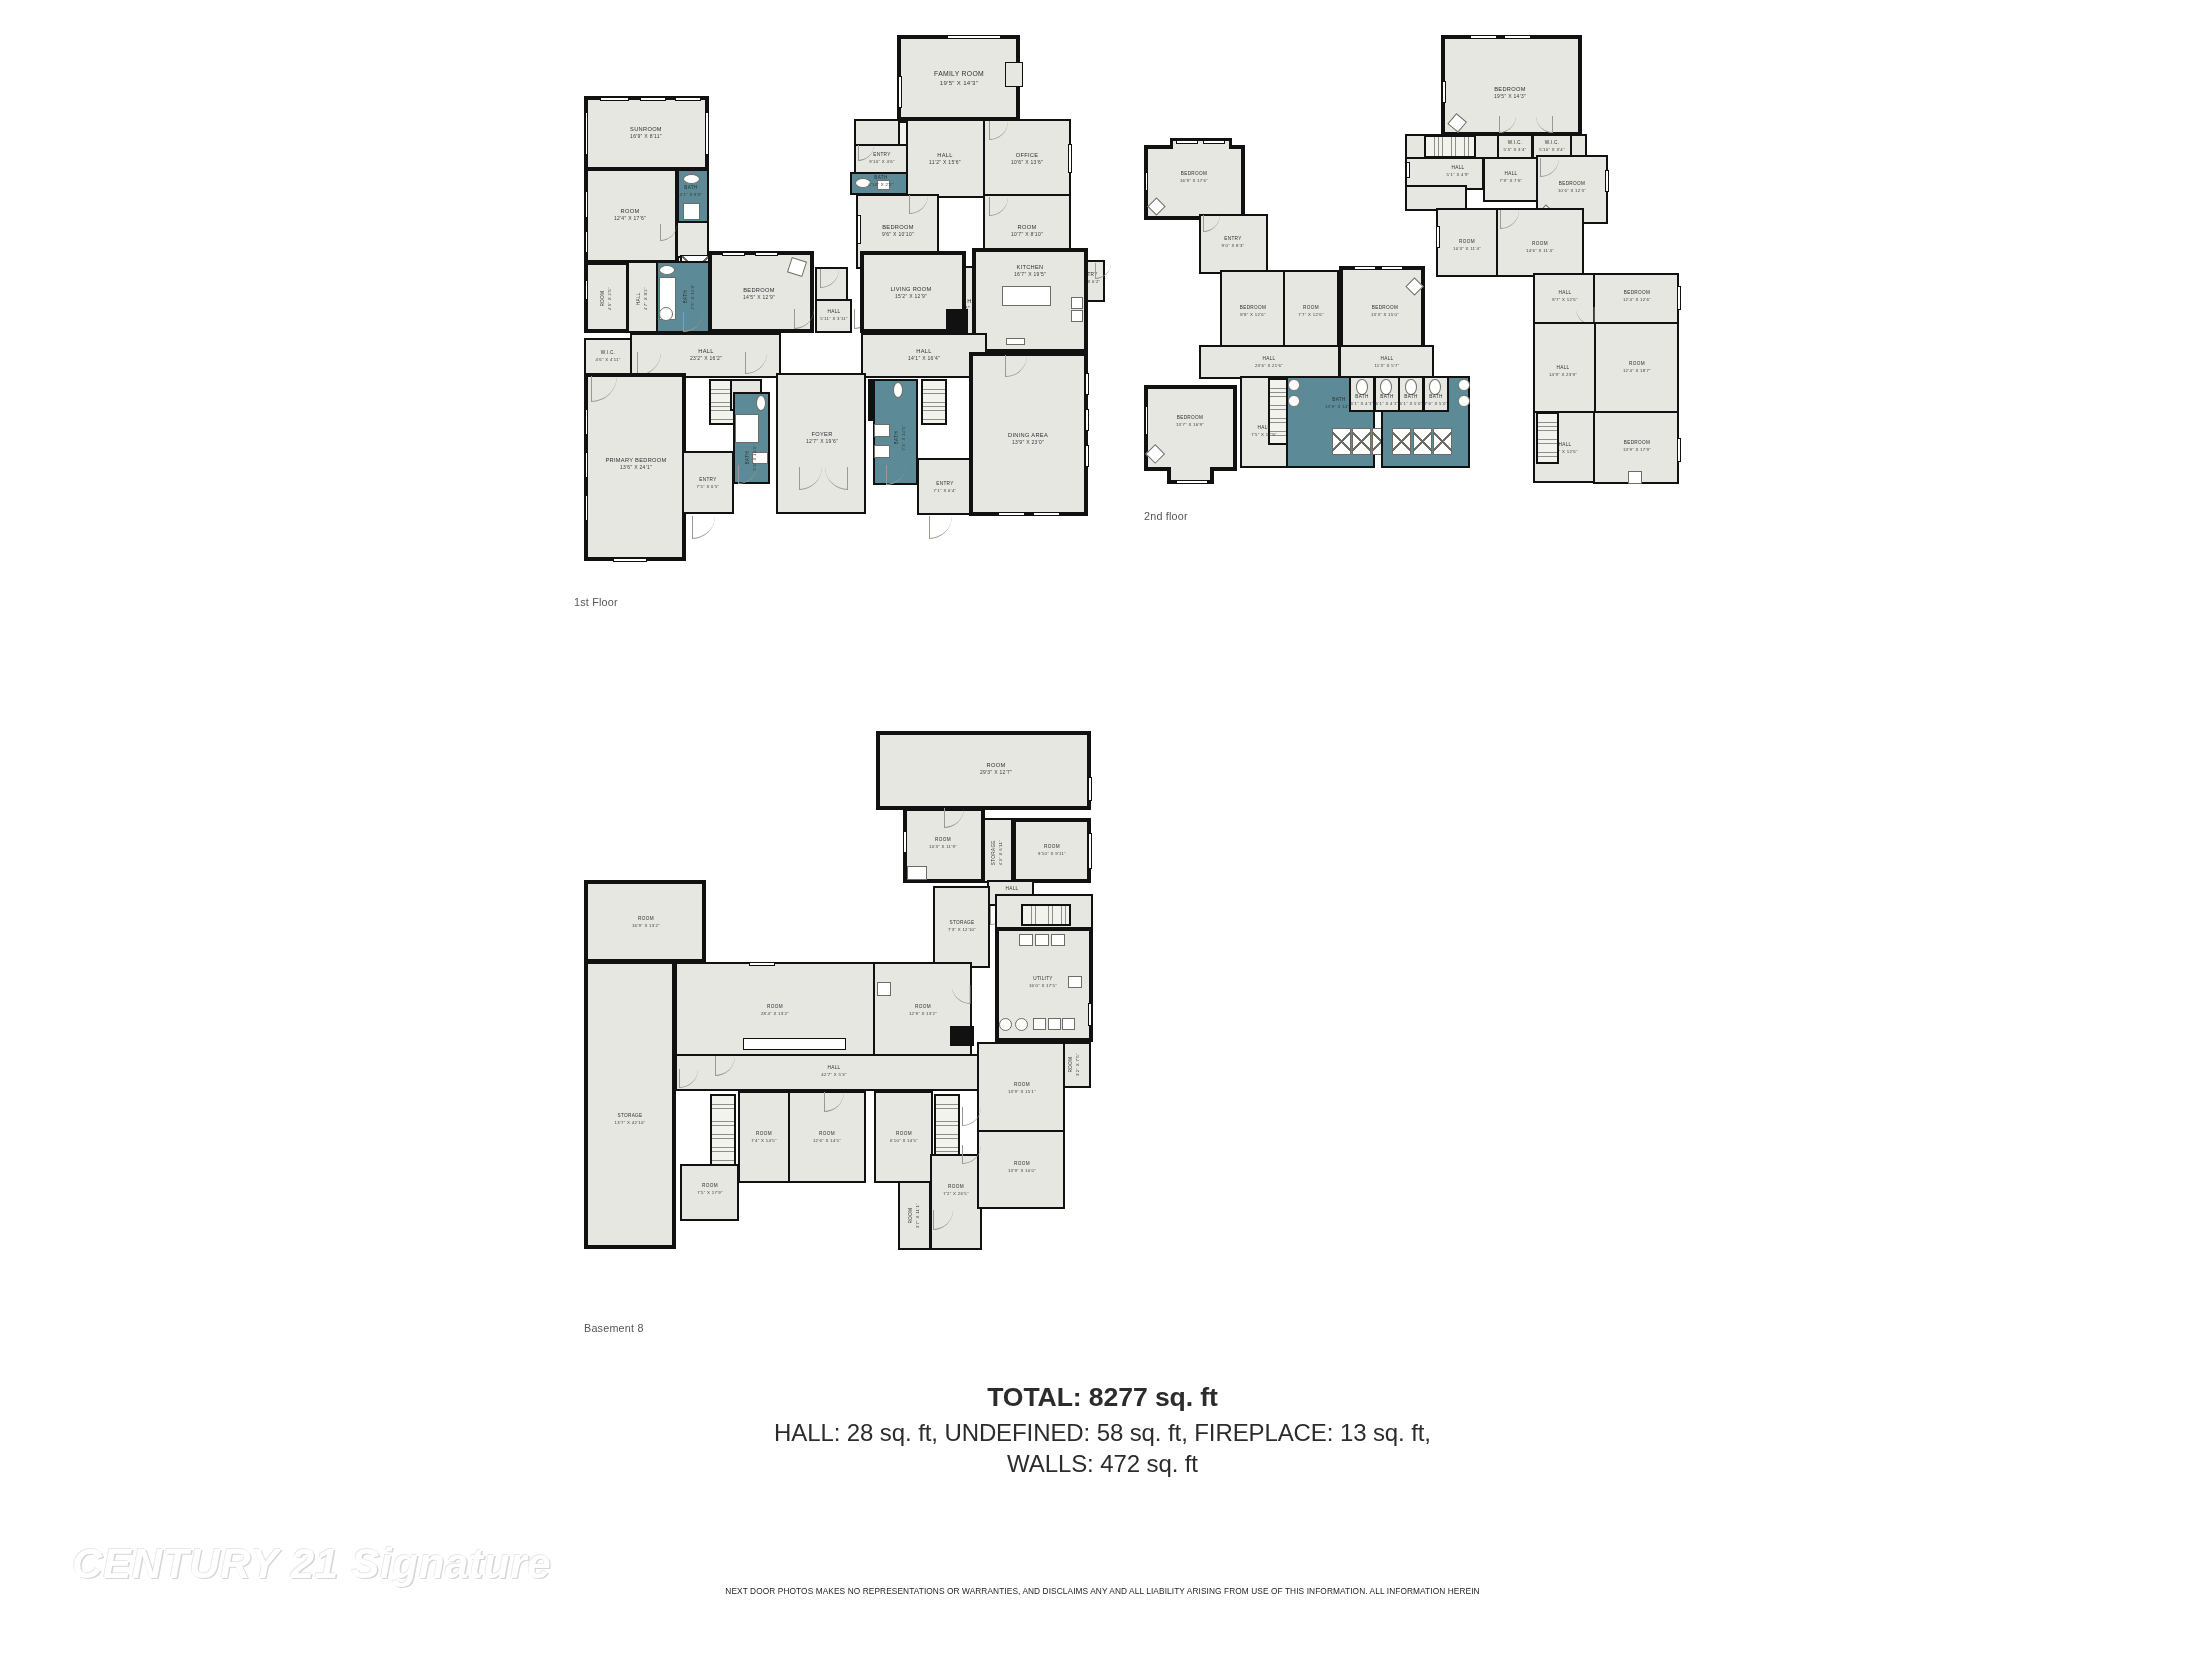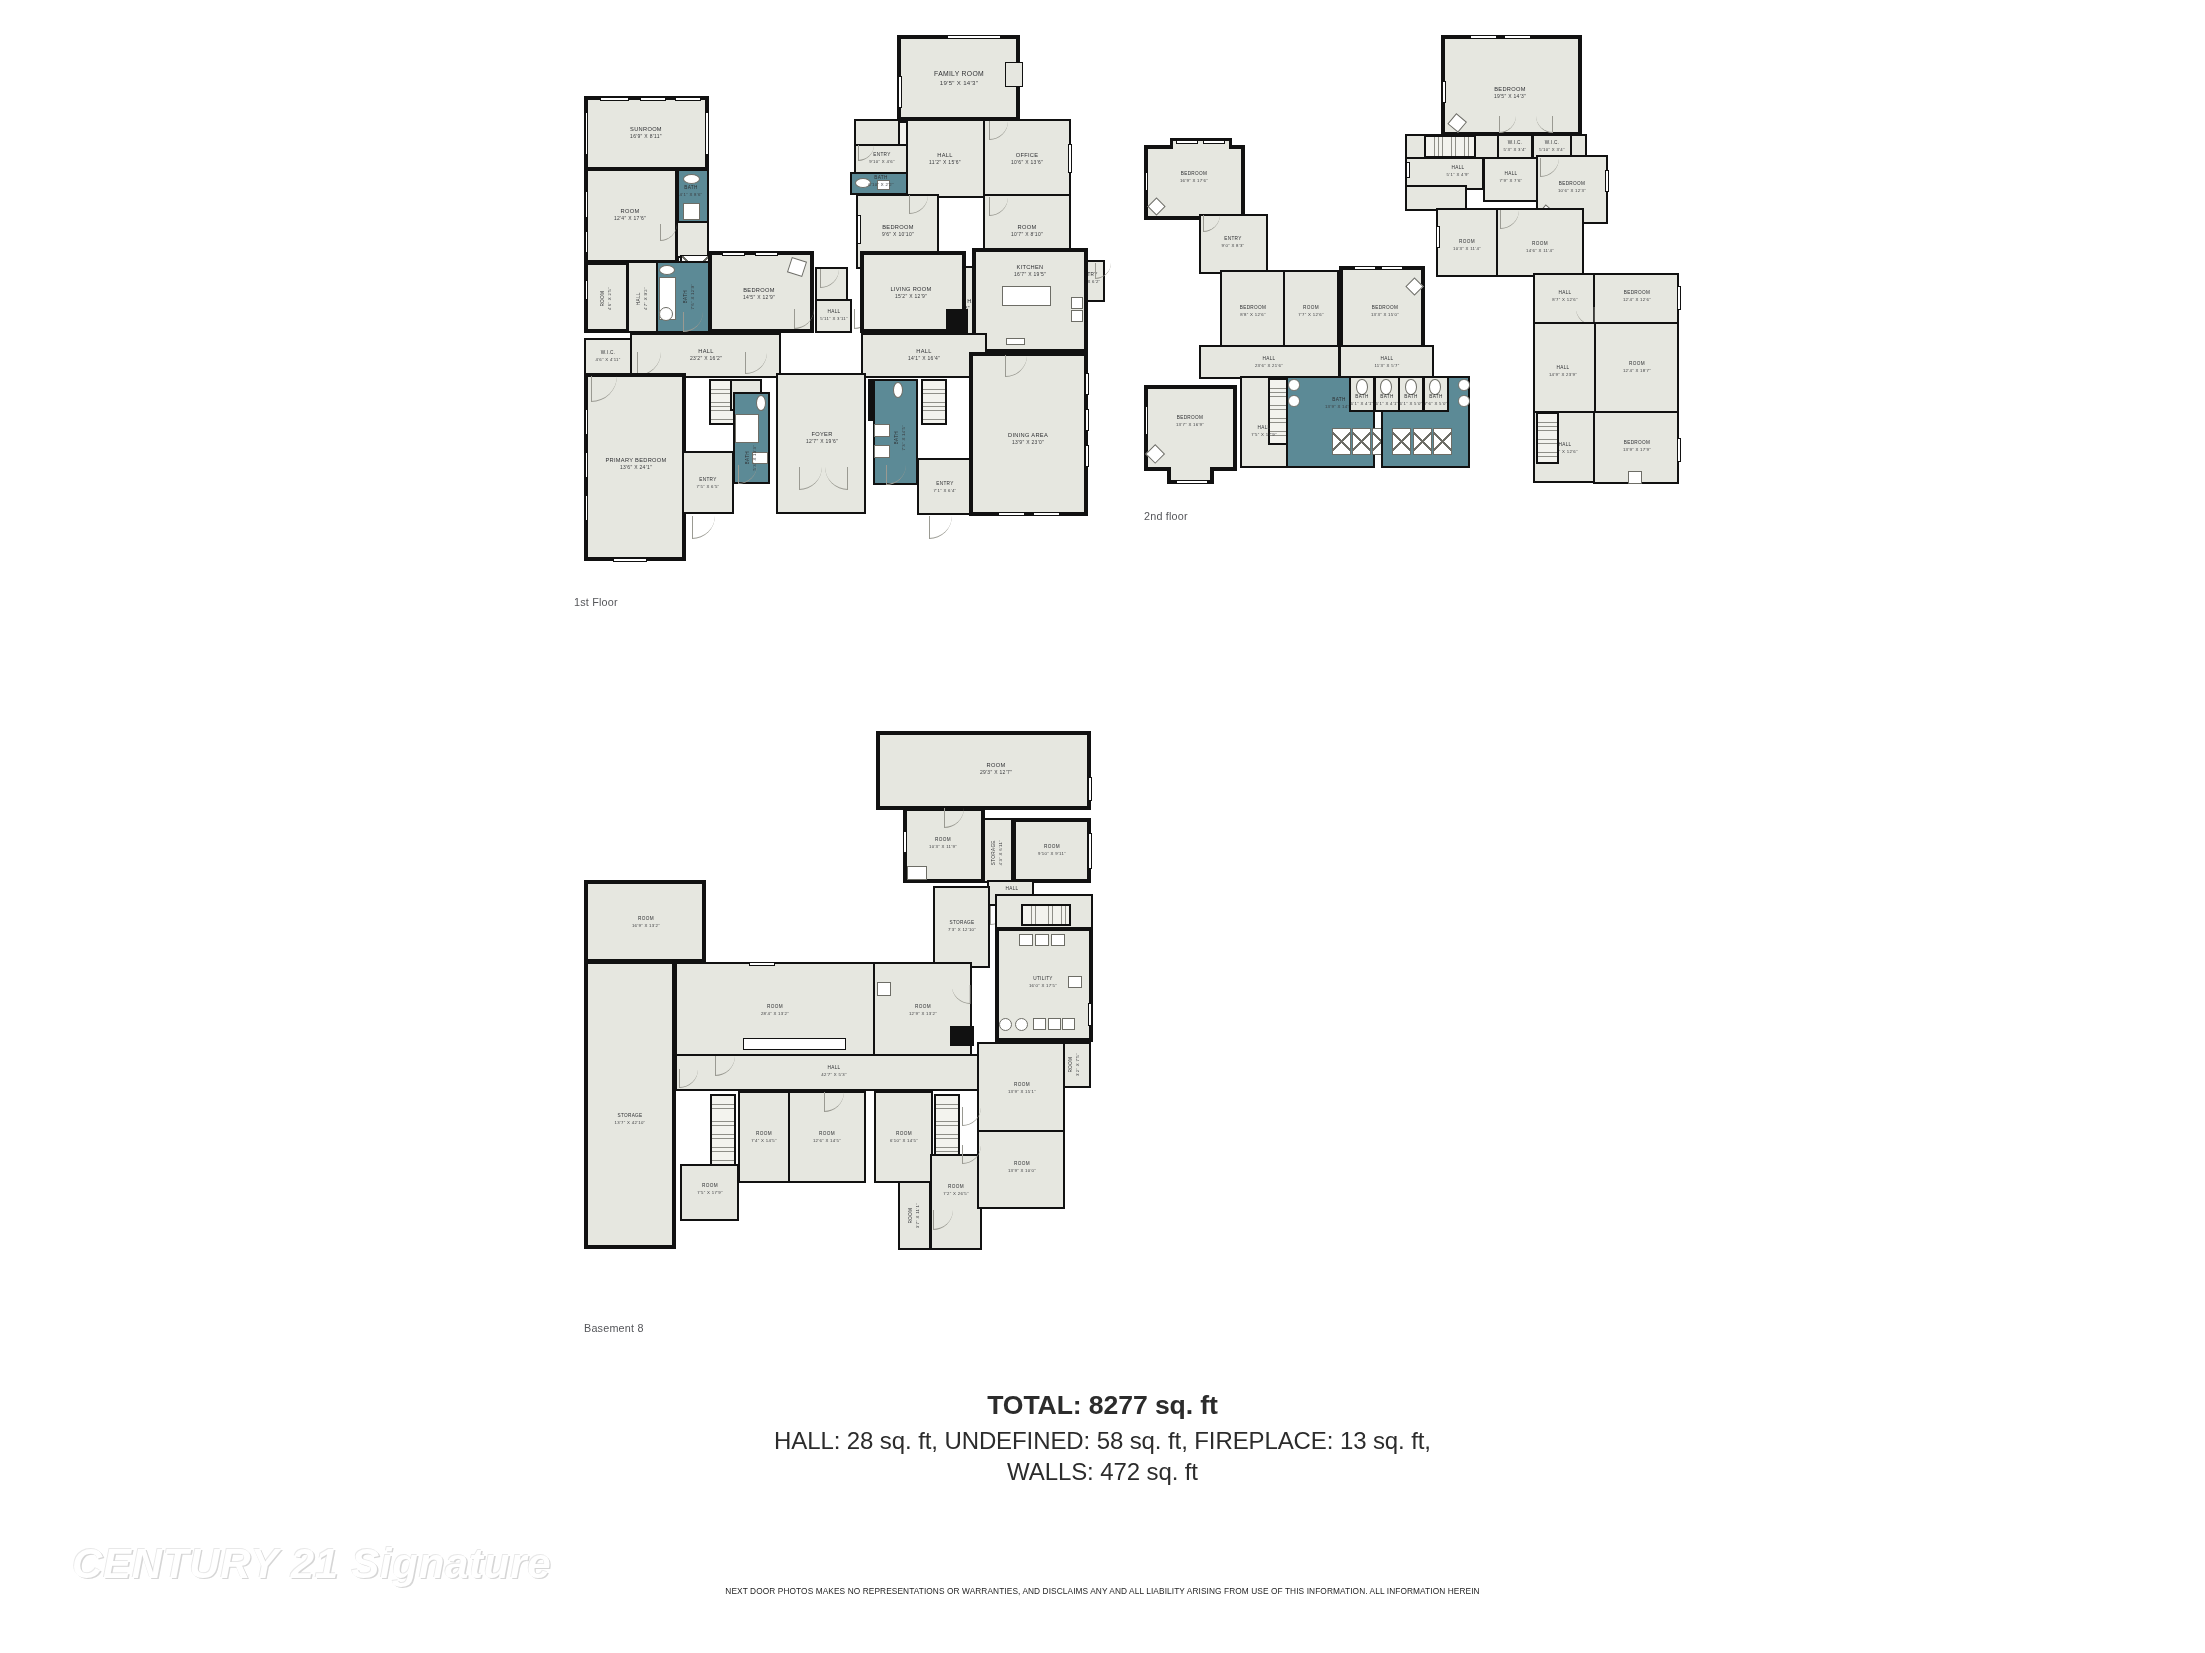--- a/index.html
+++ b/index.html
@@ -702,21 +702,21 @@
   <div class="rm inner" style="left:403px;top:398px;width:88px;height:79px;"></div>
   <div class="lbl xs" style="left:448px;top:436px;">
     <span class="nm">ROOM</span>
       <span class="dm">13'9" X 10'0"</span>
     </div>
   <div class="door" style="left:388px;top:413px;width:18.7px;height:18.7px;"></div>
 
   <div class="floor-label" style="left:10px;top:590px;">Basement 8</div>
 </div>
 
-<div id="summary" style="top:1382px;margin-top:8px;">
+<div id="summary" style="top:1382px;">
   <div class="total">TOTAL: 8277 sq. ft</div>
   <div class="line">HALL: 28 sq. ft, UNDEFINED: 58 sq. ft, FIREPLACE: 13 sq. ft,</div>
   <div class="line">WALLS: 472 sq. ft</div>
 </div>
 
 <div id="disclaimer" style="top:1585px;">
   <div>NEXT DOOR PHOTOS MAKES NO REPRESENTATIONS OR WARRANTIES, AND DISCLAIMS ANY AND ALL LIABILITY ARISING FROM USE OF THIS INFORMATION. ALL INFORMATION HEREIN</div>
 </div>
 
 <div id="watermark" style="left:72px;top:1540px;">CENTURY 21 Signature</div>

